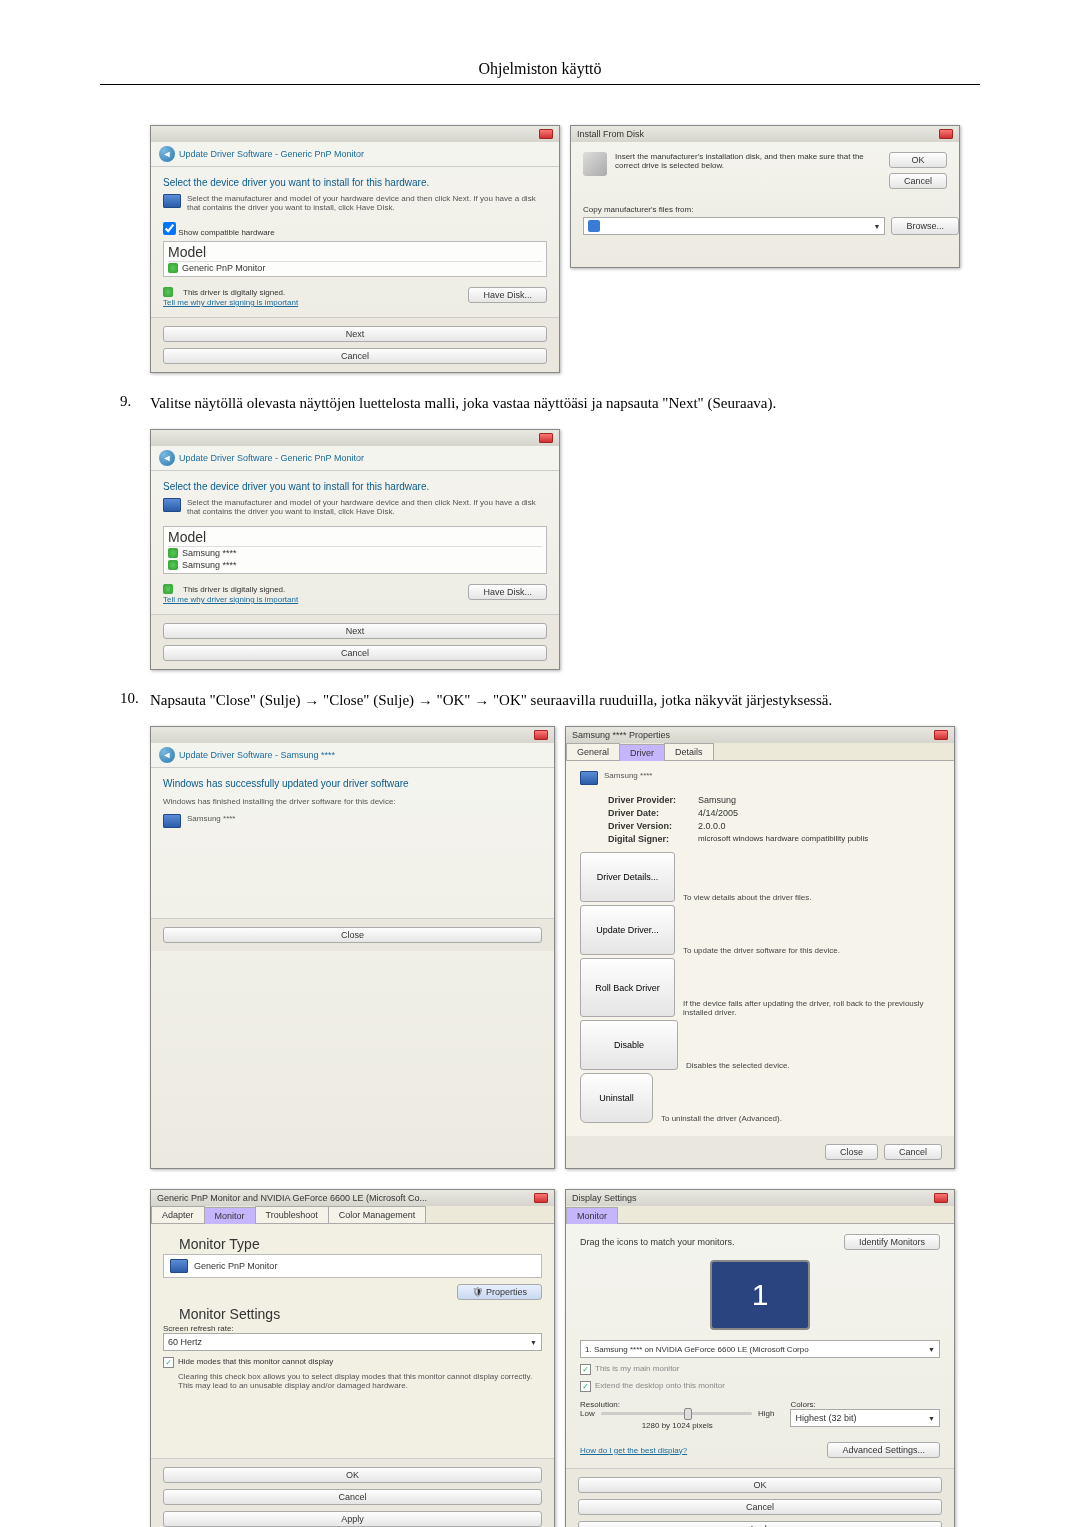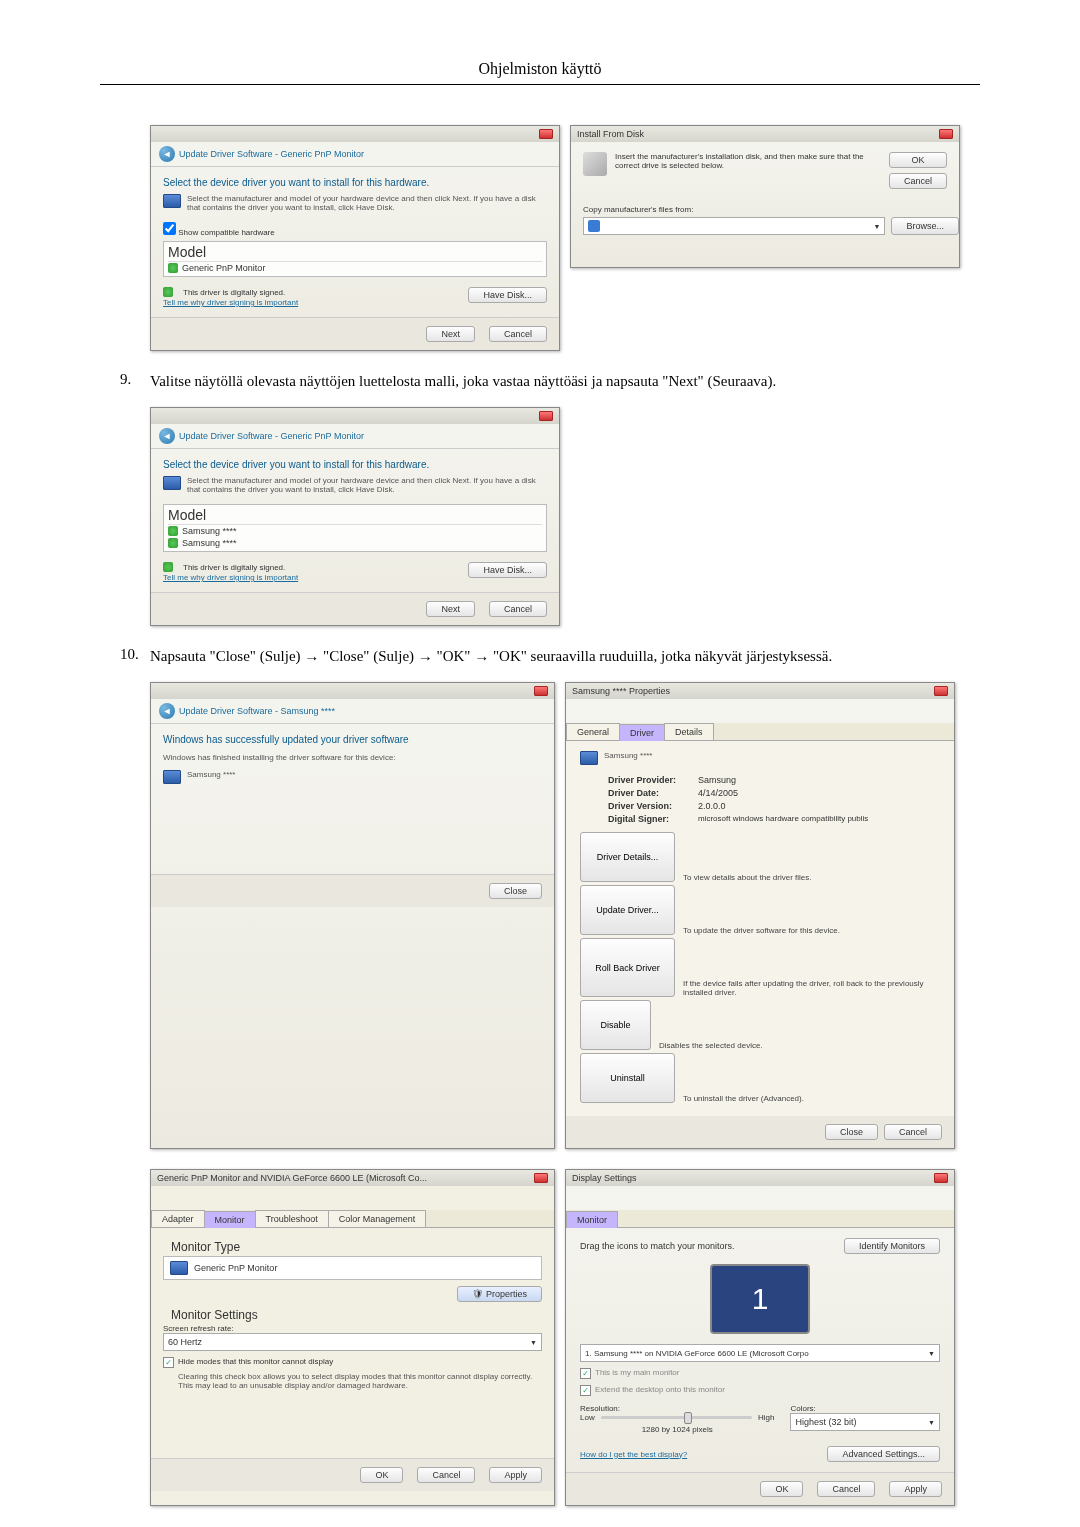--- a/index.html
+++ b/index.html
@@ -102,21 +102,21 @@
     .listhdr { font-size: 14px; color:#333; border-bottom:1px solid #ddd; padding-bottom:1px; }
     .listitem { display:flex; align-items:center; gap:4px; padding:1px 0; }
     .shield {
       width:10px; height:10px;
       background: radial-gradient(circle, #5c5, #393);
       border-radius: 2px;
       flex-shrink:0;
     }
     .signed { display:flex; align-items:center; gap:10px; font-size:8px; }
     .link { color:#1a6b9e; text-decoration:underline; font-size:8px; }
-    .btnrow { display:flex; justify-content:flex-end; gap:14px; padding:8px 12px; background:#eae8de; border-top:1px solid #ccc; }
+    .btnrow { display:flex; justify-content:flex-end; gap:6px; padding:8px 12px; background:#eae8de; border-top:1px solid #ccc;flex-direction:column; }
     .winbtn {
       background: linear-gradient(to bottom, #fefefe, #e5e5e5);
       border: 1px solid #aaa;
       border-radius: 3px;
       padding: 2px 14px;
       font-size: 9px;
       color: #333;
     }
     .install-disk { flex:1; }
     .disk-body { display:flex; gap:8px; padding:10px 12px; }
@@ -131,34 +131,34 @@
     .combo {
       border:1px solid #aaa; background:#fff; height:18px;
       display:flex; align-items:center; padding:0 4px;
       justify-content:space-between;
     }
     .combo .arr { font-size:7px; color:#333; }
     .wcombo-icon { width:12px;height:12px;background:#3a7bd5;border-radius:2px;display:inline-block; }
     .groupbox { font-size:8px; margin:4px 0; }
 
     
-    .tabs { display:flex; border-bottom:1px solid #aaa; background:#ece9d8;margin-top:24px; }
+    .tabs { display:flex; border-bottom:1px solid #aaa; background:#ece9d8; }
     .tab { padding:3px 10px; font-size:9px; border:1px solid #aaa; border-bottom:none; background:#f5f3e8; margin-right:-1px; }
     .tab.active { background:#c4b5fd; position:relative; top:1px; }
     .props-body { padding:10px 14px; background:#f5f3ea; font-size:9px; }
     .props-body .row { display:flex; margin:3px 0; }
     .props-body .row .lab { width:90px; color:#333;font-weight:bold; }
     .props-body .btnleft { background: linear-gradient(to bottom,#fefefe,#e5e5e5); border:1px solid #aaa; border-radius:3px; padding:2px 8px; font-size:9px; }
     .props-body .btndesc { flex:1; font-size:8px; color:#444; padding-left:8px;margin-top:41px; }
     .propsbtns { display:flex; justify-content:flex-end; gap:6px; padding:8px 12px; background:#eae8de; }
 
     
     .monset { background:#f2efe3; }
     .monset .body { padding:8px 12px; }
-    .monset .section-lbl { font-size:12px; color:#333; margin:4px 0 2px 8px; }
+    .monset .section-lbl { font-size:14px; color:#333; margin:4px 0 2px 16px; }
     .inset { border:1px solid #bbb; background:#fff; padding:4px 6px; }
     .checkline { display:flex; align-items:flex-start; gap:4px; font-size:8px; margin-top:6px; }
     .checkbox { width:11px; height:11px; border:1px solid #888; background:#fff; flex-shrink:0; display:flex;align-items:center;justify-content:center;font-size:8px;color:#2a6; }
 
     
     .dispset .body { padding:10px 14px; }
     .bigmonitor {
       width: 100px; height: 70px;
       background: #2a4480;
       border: 2px solid #888;
@@ -381,25 +381,25 @@
             </div>
           <div class="row">
               <button class="btnleft" style="width:95px;">Update Driver...</button>
               <div class="btndesc">To update the driver software for this device.</div>
             </div>
           <div class="row">
               <button class="btnleft" style="width:95px;">Roll Back Driver</button>
               <div class="btndesc">If the device fails after updating the driver, roll back to the previously installed driver.</div>
             </div>
           <div class="row">
-              <button class="btnleft" style="width:71px;">Disable</button>
+              <button class="btnleft" style="width:98px;">Disable</button>
               <div class="btndesc">Disables the selected device.</div>
             </div>
           <div class="row">
-              <button class="btnleft" style="width:95px;">Uninstall</button>
+              <button class="btnleft" style="width:73px;border-radius:6px;">Uninstall</button>
               <div class="btndesc">To uninstall the driver (Advanced).</div>
             </div>
         </div>
       </div>
       <div class="propsbtns">
         <button class="winbtn">Close</button>
         <button class="winbtn">Cancel</button>
       </div>
     </div>
   </div>

